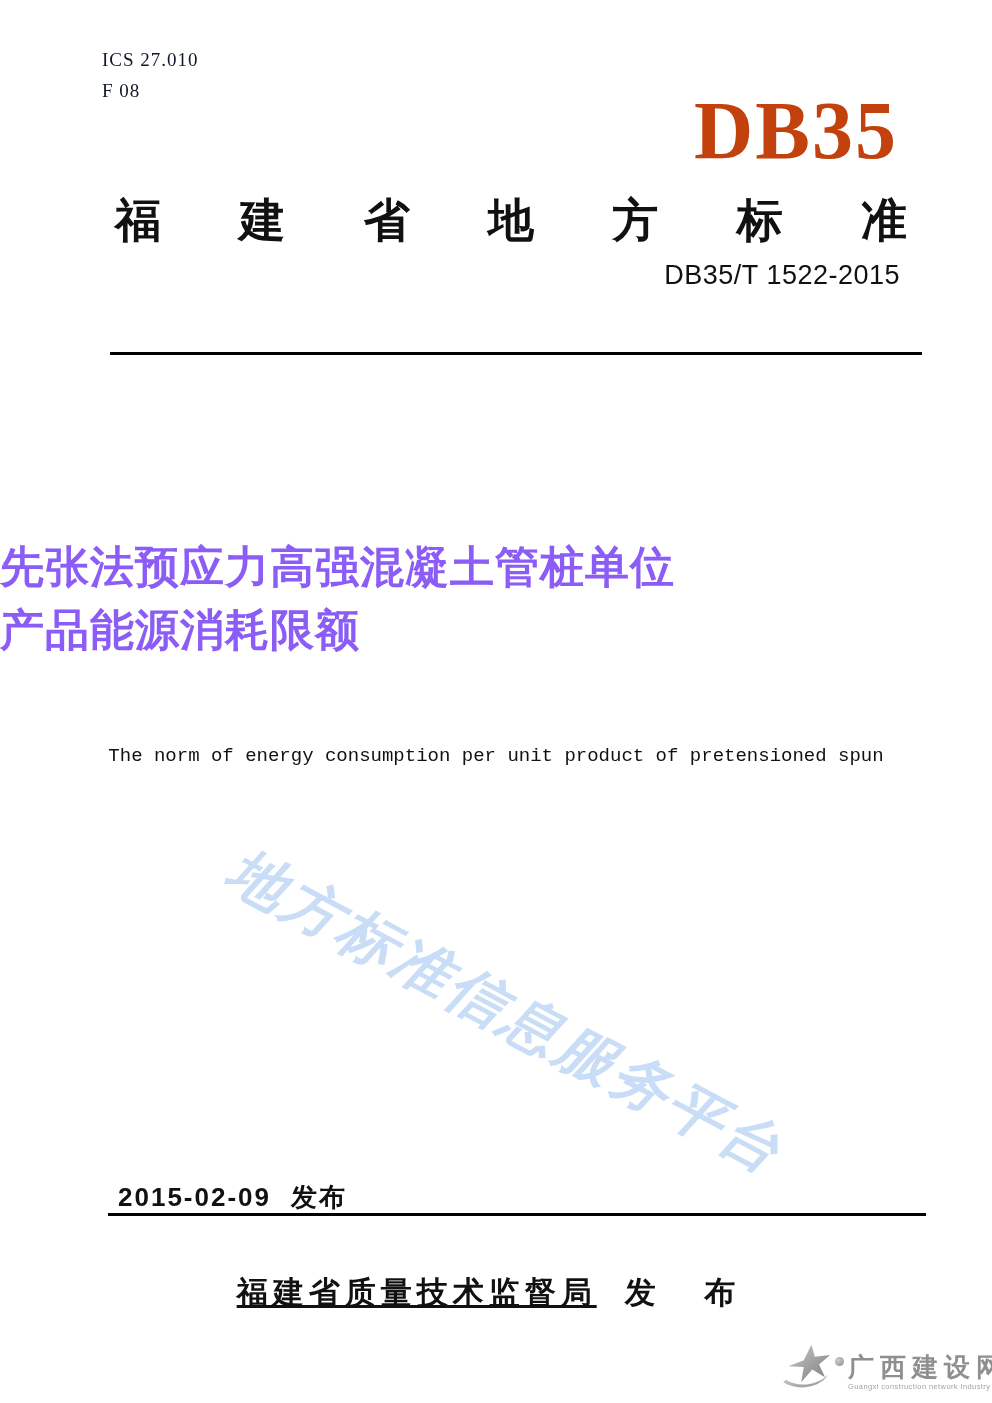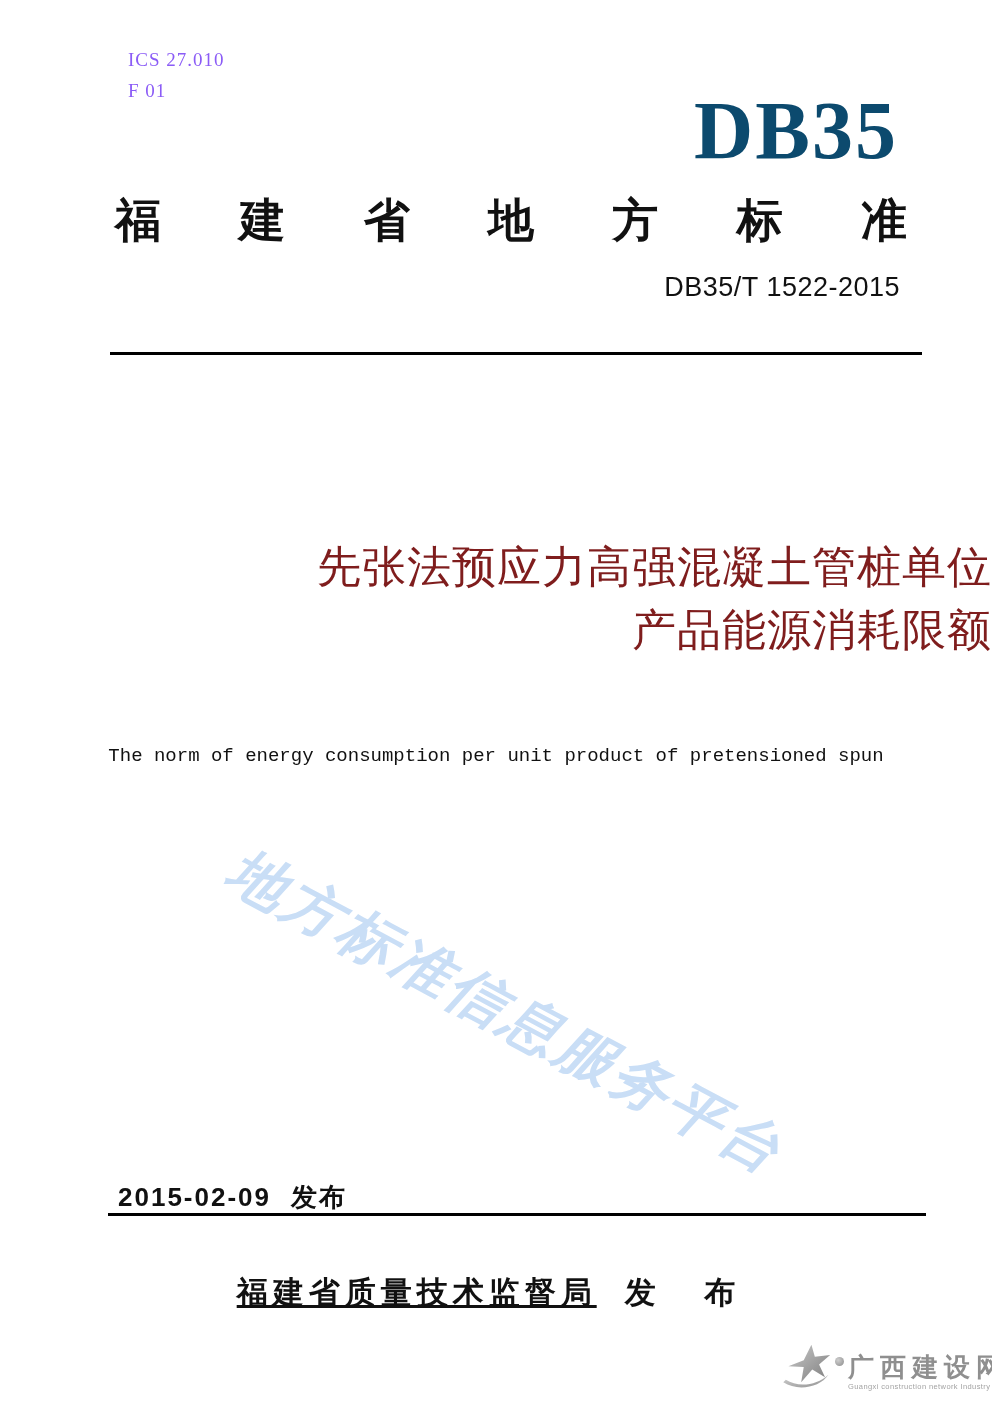--- a/index.html
+++ b/index.html
@@ -5,40 +5,40 @@
   html,body{margin:0;padding:0;background:#ffffff;}
   .page{
     position:relative;
     width:992px;height:1403px;
     background:#ffffff;
     overflow:hidden;
     font-family:"Liberation Sans", sans-serif;
     color:#1a1a1a;
   }
   
-  .ics-block{position:absolute;left:128px;top:44px;font-family:"Liberation Serif", serif;
-    font-size:19px;line-height:31px;color:#8b5cf6;letter-spacing:1px;}
+  .ics-block{position:absolute;left:102px;top:44px;font-family:"Liberation Serif", serif;
+    font-size:19px;line-height:31px;color:#0f172a;letter-spacing:1px;}
   
   .db-logo{position:absolute;right:94px;top:84px;
     font-family:"Liberation Serif", serif;font-weight:bold;
-    font-size:82px;letter-spacing:2px;color:#0c4a6e;}
+    font-size:82px;letter-spacing:2px;color:#c2410c;}
   
   .std-name{position:absolute;left:115px;top:190px;width:792px;
     display:flex;justify-content:space-between;
     font-size:46px;font-weight:600;color:#111;}
   .std-name span{display:block;}
   
-  .std-number{position:absolute;right:92px;top:272px;
+  .std-number{position:absolute;right:92px;top:260px;
     font-size:27px;font-weight:500;letter-spacing:0.5px;color:#111;}
   
   .rule-top{position:absolute;left:110px;top:352px;width:812px;height:3px;background:#000;}
   .rule-bottom{position:absolute;left:108px;top:1213px;width:818px;height:3px;background:#000;}
   
-  .title-cn{position:absolute;left:0;top:535px;width:992px;text-align:right;
-    font-size:44px;font-weight:400;line-height:63px;color:#7f1d1d;letter-spacing:1px;}
+  .title-cn{position:absolute;left:0;top:535px;width:992px;text-align:left;
+    font-size:44px;font-weight:700;line-height:63px;color:#8b5cf6;letter-spacing:1px;}
   
   .title-en{position:absolute;left:0;top:736px;width:992px;text-align:center;
     font-family:"Liberation Mono", monospace;
     font-size:19px;font-weight:500;line-height:41px;color:#111;}
   
   .watermark{position:absolute;left:250px;top:832px;
     transform:rotate(28deg);transform-origin:0 0;
     font-size:58px;font-style:italic;font-weight:600;letter-spacing:4px;
     white-space:nowrap;
     text-shadow:1px 1px 0 rgba(255,255,255,0.7);
@@ -65,21 +65,21 @@
   .corner-logo .logo-tagline{position:absolute;left:70px;top:42px;
     font-size:7.5px;letter-spacing:0.4px;white-space:nowrap;color:#a3a3a3;}
 </style>
 </head>
 <body>
 
 <div class="page">
 
   <div class="ics-block">
     <div>ICS 27.010</div>
-    <div>F 01</div>
+    <div>F 08</div>
   </div>
 
   <div class="db-logo">DB35</div>
 
   <div class="std-name">
     <span>福</span>
     <span>建</span>
     <span>省</span>
     <span>地</span>
     <span>方</span>

